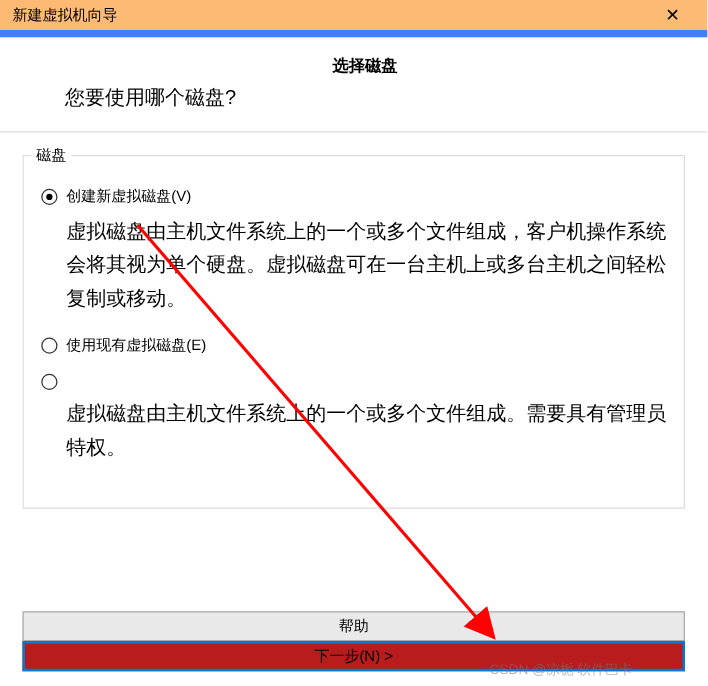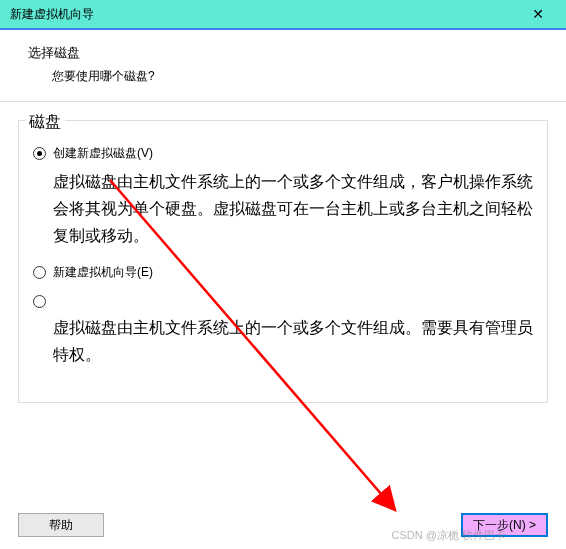--- a/index.html
+++ b/index.html
@@ -12,59 +12,60 @@
     height: 549px;
     overflow: hidden;
     position: relative;
   }
   .titlebar {
     display: flex;
     align-items: center;
     justify-content: space-between;
     height: 30px;
     padding: 0 8px 0 10px;
-    background: #5eead4;
-    border-bottom: 2px solid #3b82f6;
+    background: #fdba74;
+    border-bottom: 6px solid #3b82f6;
   }
   .titlebar .title { font-size: 12px; }
   .titlebar .close {
     width: 40px; height: 28px;
     display: flex; align-items: center; justify-content: center;
     font-size: 14px; color: #000;
     cursor: pointer;
   }
   .header {
     padding: 14px 10px 16px 28px;
     background: #fff;
     border-bottom: 1px solid #ddd;
   }
   .header .heading {
-    font-weight: normal;
+    font-weight: bold;
     font-size: 13px;
     margin-bottom: 6px;
+    text-align: center;
   }
   .header .subheading {
-    font-size: 12px;
+    font-size: 16px;
     padding-left: 24px;
   }
   .content {
     padding: 18px 18px 10px 18px;
   }
   .fieldset {
     position: relative;
     border: 1px solid #ddd;
     padding: 24px 14px 20px 14px;
   }
   .fieldset .legend {
     position: absolute;
     top: -9px;
     left: 6px;
     background: #fff;
     padding: 0 4px;
-    font-size: 16px;
+    font-size: 12px;
   }
   .option-group { margin-bottom: 14px; }
   .radio-row {
     display: flex;
     align-items: center;
     gap: 7px;
     margin-bottom: 6px;
   }
   .radio {
     width: 13px; height: 13px;
@@ -85,36 +86,37 @@
     font-size: 16px;
     line-height: 1.7;
     padding-left: 20px;
     color: #000;
   }
   .button-row {
     position: absolute;
     left: 0; right: 0; bottom: 12px;
     padding: 0 18px;
     display: flex;
+    flex-direction: column;
   }
   .btn {
     height: 24px;
     min-width: 86px;
     border: 1px solid #aaa;
     background: #e9e9e9;
     font-size: 12px;
     display: inline-flex;
     align-items: center;
     justify-content: center;
     padding: 0 10px;
     cursor: pointer;
   }
   .btn.primary {
     border: 2px solid #0078d7;
-    background: #f0abfc;
+    background: #b91c1c;
   }
   .spacer { flex: 1; }
   .btn + .btn { margin-left: 6px; }
   .arrow-svg {
     position: absolute;
     top: 0; left: 0;
     width: 566px; height: 549px;
     pointer-events: none;
   }
   .watermark {
@@ -149,21 +151,21 @@
       <div class="radio-row">
         <span class="radio checked"></span>
         <span>创建新虚拟磁盘(V)</span>
       </div>
       <div class="option-desc">虚拟磁盘由主机文件系统上的一个或多个文件组成，客户机操作系统会将其视为单个硬盘。虚拟磁盘可在一台主机上或多台主机之间轻松复制或移动。</div>
     </div>
 
     <div class="option-group">
       <div class="radio-row">
         <span class="radio"></span>
-        <span>新建虚拟机向导(E)</span>
+        <span>使用现有虚拟磁盘(E)</span>
       </div>
     </div>
 
     <div class="option-group">
       <div class="radio-row">
         <span class="radio"></span>
       </div>
       <div class="option-desc">虚拟磁盘由主机文件系统上的一个或多个文件组成。需要具有管理员特权。</div>
     </div>
 

